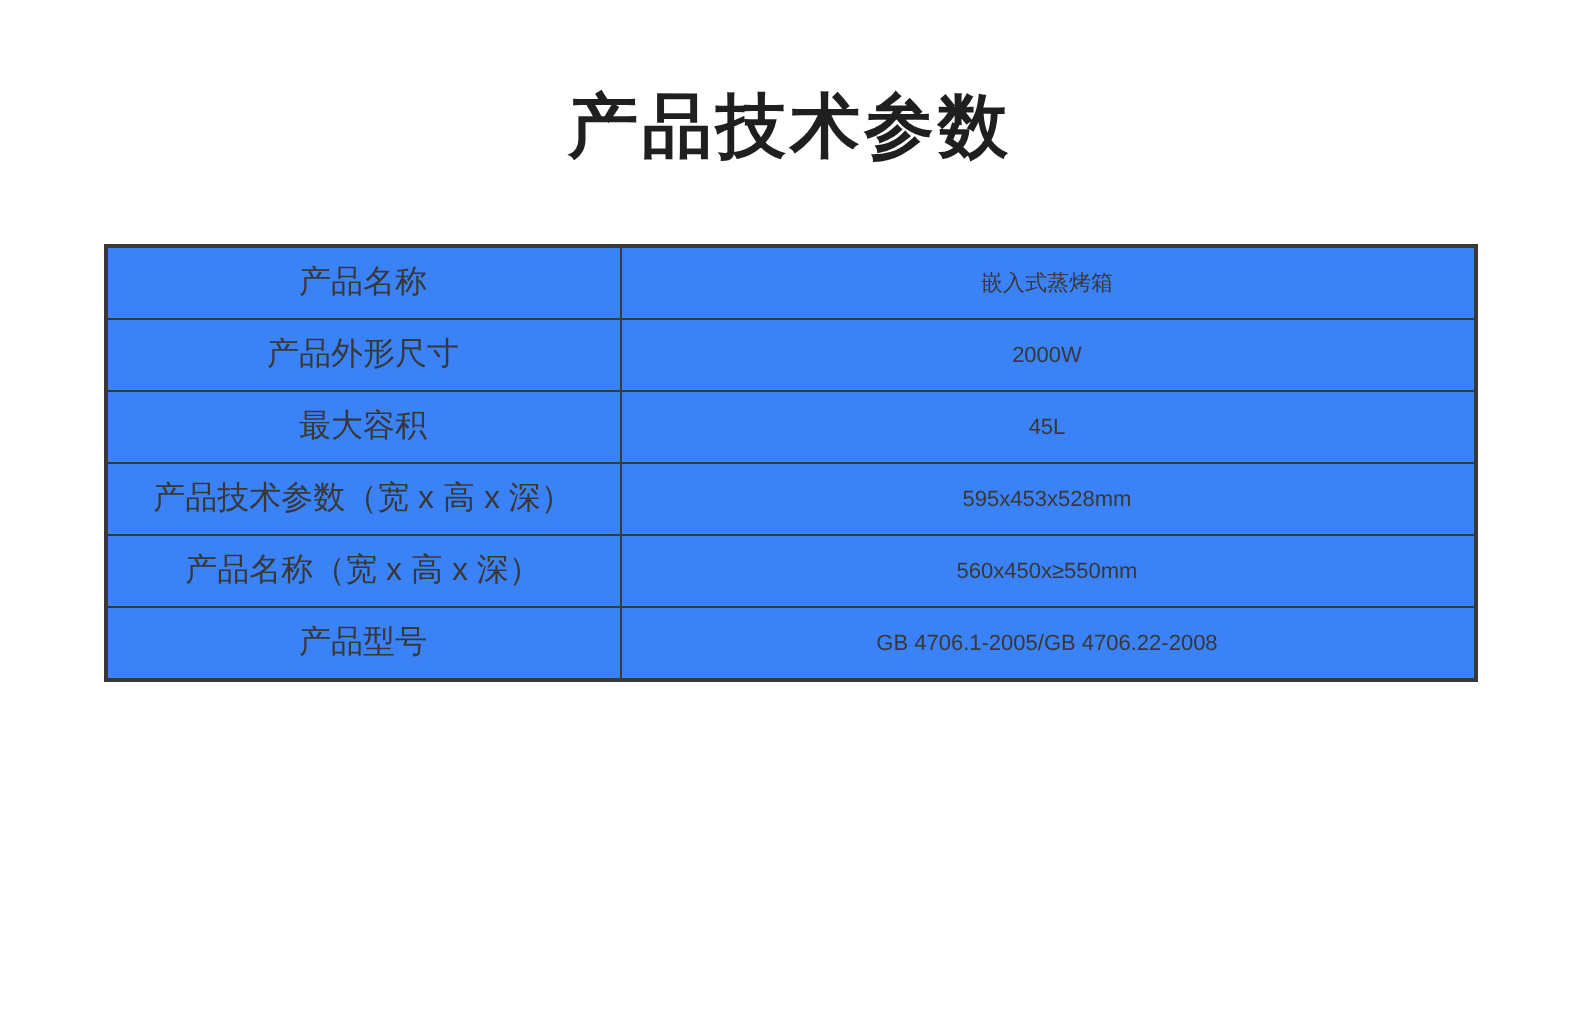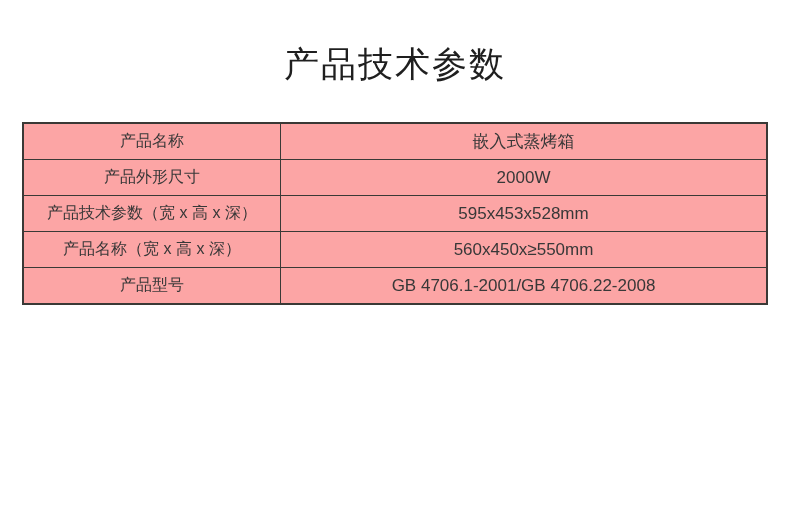--- a/index.html
+++ b/index.html
@@ -16,49 +16,49 @@
     width: 790px;
     height: 511px;
     background: #ffffff;
   }
   .page-title {
     padding-top: 42px;
     height: 46px;
     text-align: center;
     font-size: 35px;
     line-height: 44px;
-    font-weight: normal;
+    font-weight: bold;
     color: #1f1f1f;
     letter-spacing: 2px;
   }
   table.spec-table {
     border-collapse: collapse;
     table-layout: fixed;
-    width: 746px;
+    width: 687px;
     margin: 34px auto 0 auto;
     border: 2px solid #3a3936;
-    background: #fca5a5;
+    background: #3b82f6;
   }
   table.spec-table td {
     border: 1px solid #3a3936;
     height: 35px;
     text-align: center;
     vertical-align: middle;
     color: #383838;
     padding: 0 4px;
     overflow: hidden;
     white-space: nowrap;
   }
   td.label-cell {
     width: 248px;
     font-size: 16px;
     color: #333333;
   }
   td.value-cell {
-    font-size: 17px;
+    font-size: 11px;
     color: #3a3a3a;
   }
 </style>
 </head>
 <body>
 
 <div class="page">
 
   <div class="page-title">产品技术参数</div>
 
@@ -66,27 +66,31 @@
     <tbody>
       <tr>
         <td class="label-cell">产品名称</td>
         <td class="value-cell">嵌入式蒸烤箱</td>
       </tr>
       <tr>
         <td class="label-cell">产品外形尺寸</td>
         <td class="value-cell">2000W</td>
       </tr>
       <tr>
+        <td class="label-cell">最大容积</td>
+        <td class="value-cell">45L</td>
+      </tr>
+      <tr>
         <td class="label-cell">产品技术参数（宽 x 高 x 深）</td>
         <td class="value-cell">595x453x528mm</td>
       </tr>
       <tr>
         <td class="label-cell">产品名称（宽 x 高 x 深）</td>
         <td class="value-cell">560x450x≥550mm</td>
       </tr>
       <tr>
         <td class="label-cell">产品型号</td>
-        <td class="value-cell">GB 4706.1-2001/GB 4706.22-2008</td>
+        <td class="value-cell">GB 4706.1-2005/GB 4706.22-2008</td>
       </tr>
     </tbody>
   </table>
 
 </div>
 
 </body></html>

